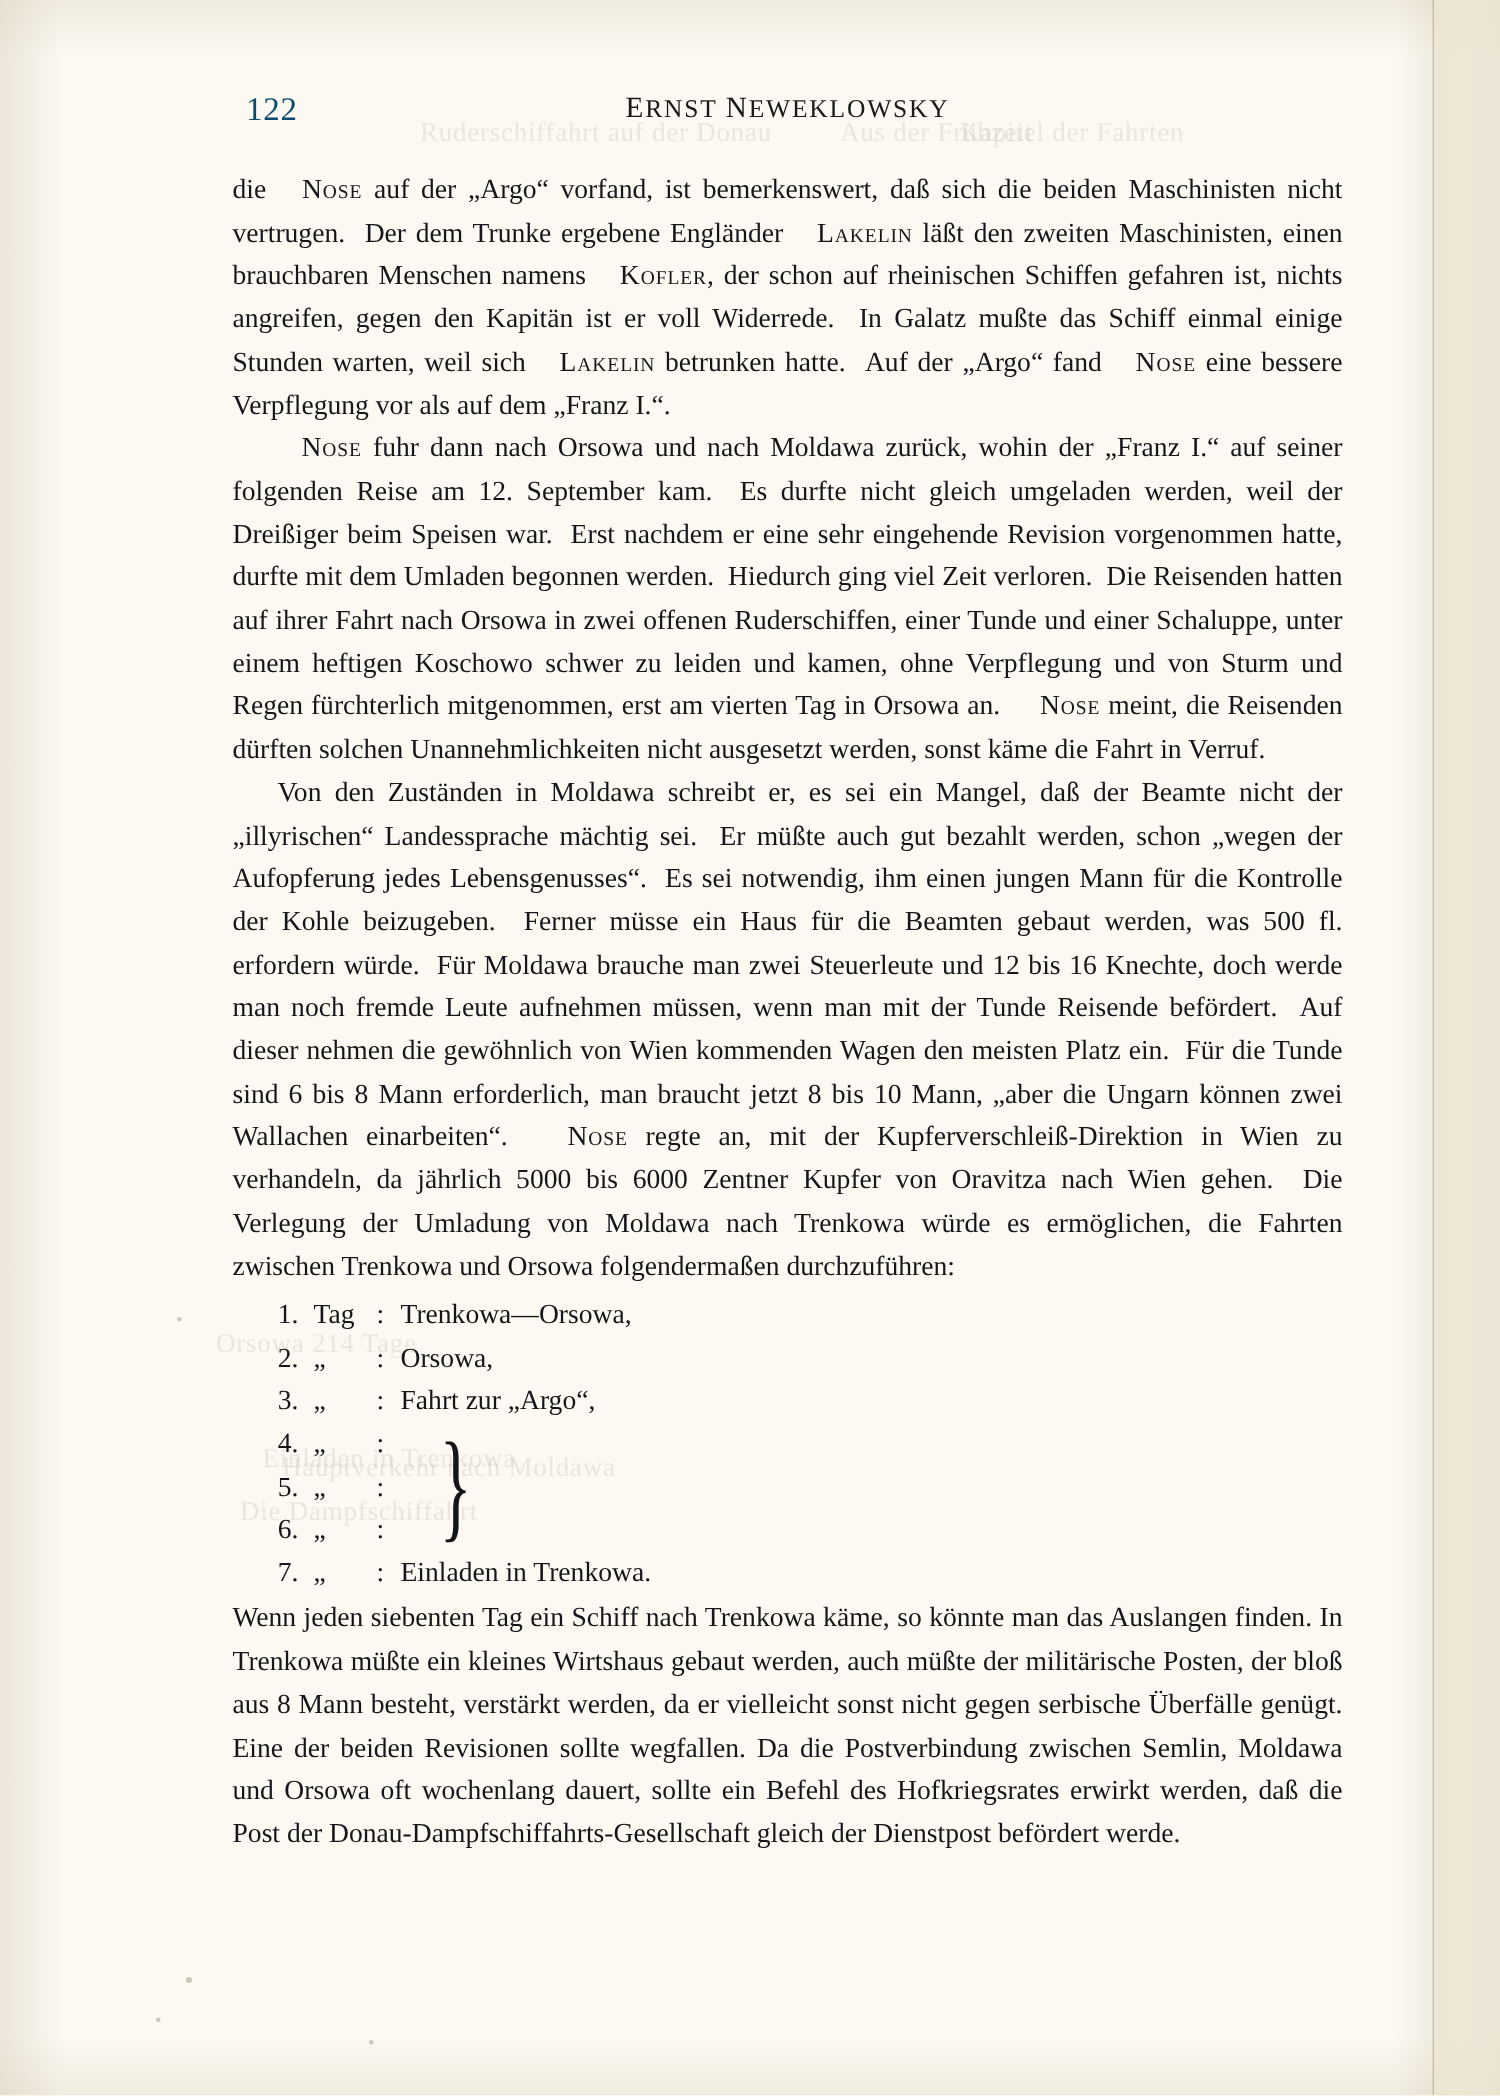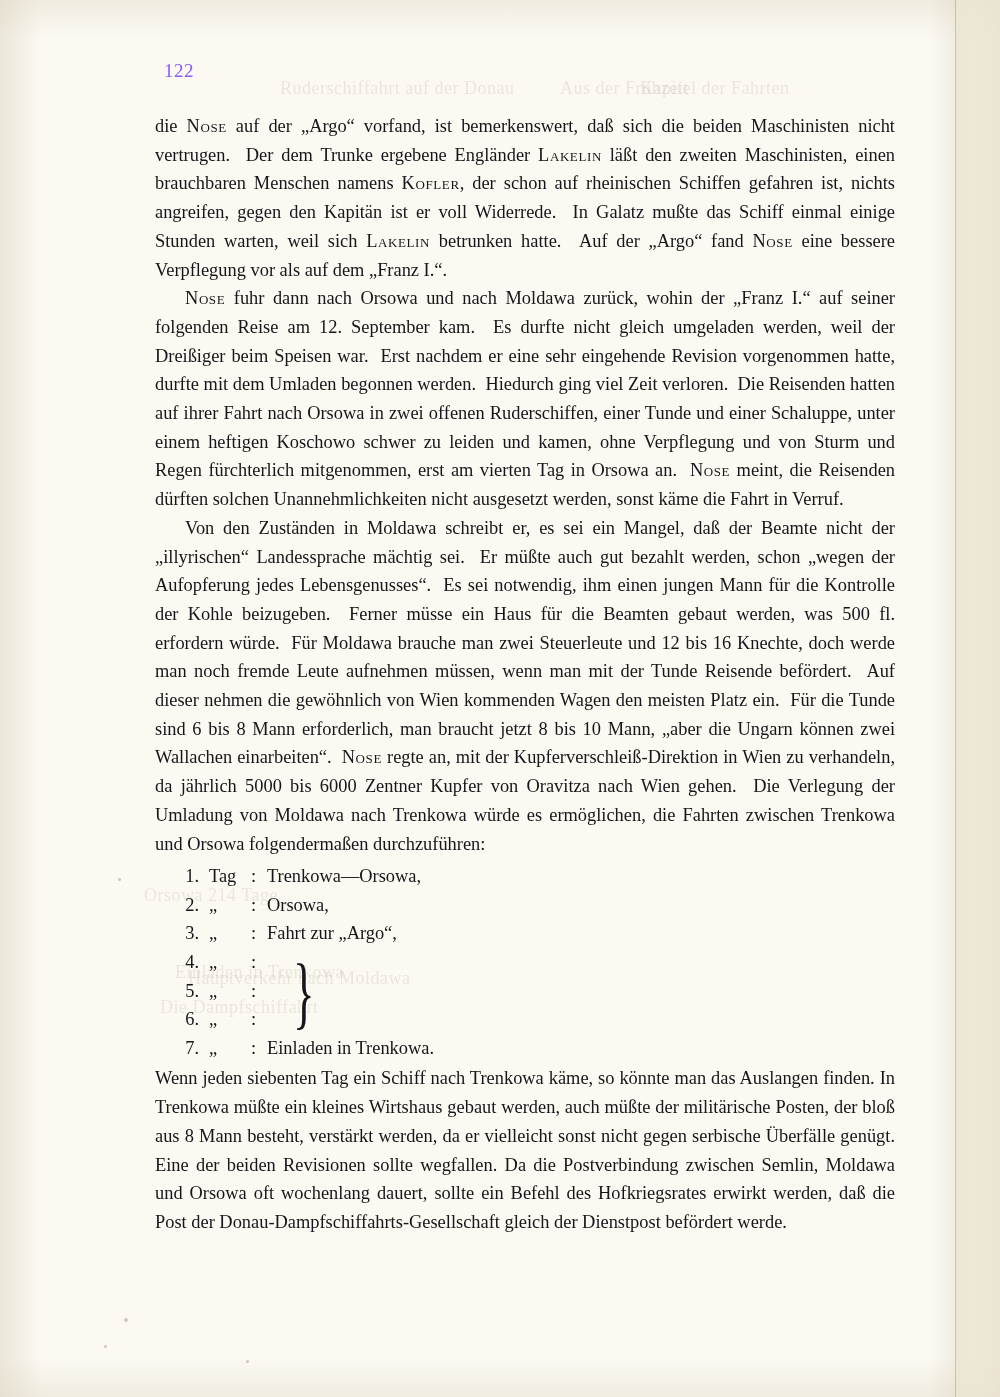--- a/index.html
+++ b/index.html
@@ -57,22 +57,22 @@
 
   .header-row {
     position: relative;
     height: 34px;
     margin-bottom: 18px;
   }
   .folio {
     position: absolute;
     left: 9px;
     top: 0;
-    font-size: 19px;
-    color: #8b5cf6;
+    font-size: 22px;
+    color: #0c4a6e;
     letter-spacing: 0.5px;
   }
   .running-head {
     position: absolute;
     left: 0;
     right: 0;
     top: 2px;
     text-align: center;
     font-size: 17px;
     letter-spacing: 1.2px;
@@ -90,20 +90,21 @@
   }
   .body-text p {
     margin: 0;
   }
   .body-text p.indent {
     text-indent: 30px;
   }
   .sc {
     font-variant: small-caps;
     letter-spacing: 0.6px;
+    margin-left: 16px;
   }
 
   .schedule {
     margin: 4px 0 2px 0;
     position: relative;
     font-size: 18.4px;
     line-height: 28.6px;
     color: #16161a;
   }
   .sched-row {
@@ -189,20 +190,23 @@
 
   <div class="speck" style="left:124px; top:1318px; width:4px; height:4px;"></div>
   <div class="speck" style="left:104px; top:1345px; width:3px; height:3px;"></div>
   <div class="speck" style="left:246px; top:1360px; width:3px; height:3px;"></div>
   <div class="speck" style="left:118px; top:878px; width:3px; height:3px;"></div>
 
   <div class="content">
 
     <div class="header-row">
       <div class="folio">122</div>
+      <div class="running-head">
+        <span class="cap">E</span><span>RNST</span>&nbsp;<span class="cap">N</span><span>EWEKLOWSKY</span>
+      </div>
     </div>
 
     <div class="body-text">
 
       <p>die <span class="sc">Nose</span> auf der „Argo“ vorfand, ist bemerkenswert, daß sich die beiden Maschinisten nicht vertrugen. &nbsp;Der dem Trunke ergebene Engländer <span class="sc">Lakelin</span> läßt den zweiten Maschinisten, einen brauchbaren Menschen namens <span class="sc">Kofler</span>, der schon auf rheinischen Schiffen gefahren ist, nichts angreifen, gegen den Kapitän ist er voll Widerrede. &nbsp;In Galatz mußte das Schiff einmal einige Stunden warten, weil sich <span class="sc">Lakelin</span> betrunken hatte. &nbsp;Auf der „Argo“ fand <span class="sc">Nose</span> eine bessere Verpflegung vor als auf dem „Franz I.“.</p>
 
       <p class="indent"><span class="sc">Nose</span> fuhr dann nach Orsowa und nach Moldawa zurück, wohin der „Franz I.“ auf seiner folgenden Reise am 12. September kam. &nbsp;Es durfte nicht gleich umgeladen werden, weil der Dreißiger beim Speisen war. &nbsp;Erst nachdem er eine sehr eingehende Revision vorgenommen hatte, durfte mit dem Umladen begonnen werden. &nbsp;Hiedurch ging viel Zeit verloren. &nbsp;Die Reisenden hatten auf ihrer Fahrt nach Orsowa in zwei offenen Ruderschiffen, einer Tunde und einer Schaluppe, unter einem heftigen Koschowo schwer zu leiden und kamen, ohne Verpflegung und von Sturm und Regen fürchterlich mitgenommen, erst am vierten Tag in Orsowa an. &nbsp;<span class="sc">Nose</span> meint, die Reisenden dürften solchen Unannehmlichkeiten nicht ausgesetzt werden, sonst käme die Fahrt in Verruf.</p>
 
       <p class="indent">Von den Zuständen in Moldawa schreibt er, es sei ein Mangel, daß der Beamte nicht der „illyrischen“ Landessprache mächtig sei. &nbsp;Er müßte auch gut bezahlt werden, schon „wegen der Aufopferung jedes Lebensgenusses“. &nbsp;Es sei notwendig, ihm einen jungen Mann für die Kontrolle der Kohle beizugeben. &nbsp;Ferner müsse ein Haus für die Beamten gebaut werden, was 500 fl. erfordern würde. &nbsp;Für Moldawa brauche man zwei Steuerleute und 12 bis 16 Knechte, doch werde man noch fremde Leute aufnehmen müssen, wenn man mit der Tunde Reisende befördert. &nbsp;Auf dieser nehmen die gewöhnlich von Wien kommenden Wagen den meisten Platz ein. &nbsp;Für die Tunde sind 6 bis 8 Mann erforderlich, man braucht jetzt 8 bis 10 Mann, „aber die Ungarn können zwei Wallachen einarbeiten“. &nbsp;<span class="sc">Nose</span> regte an, mit der Kupferverschleiß-Direktion in Wien zu verhandeln, da jährlich 5000 bis 6000 Zentner Kupfer von Oravitza nach Wien gehen. &nbsp;Die Verlegung der Umladung von Moldawa nach Trenkowa würde es ermöglichen, die Fahrten zwischen Trenkowa und Orsowa folgendermaßen durchzuführen:</p>
 

